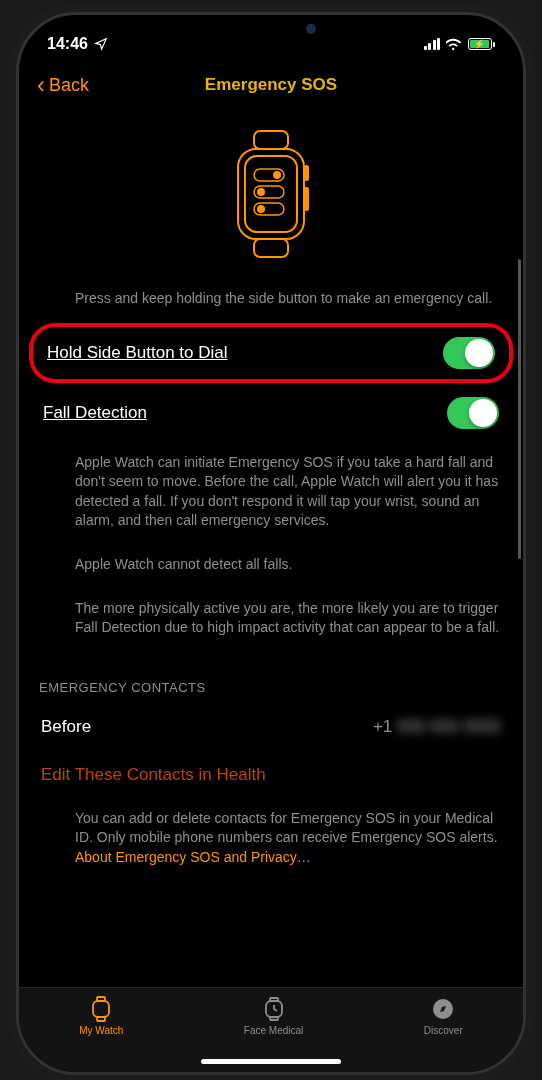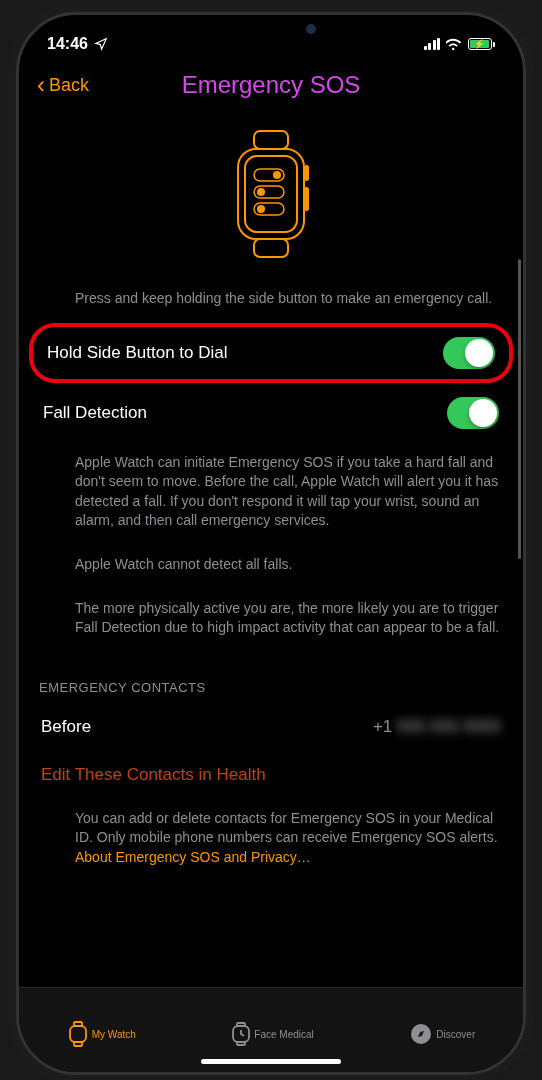--- a/index.html
+++ b/index.html
@@ -137,23 +137,23 @@
     }
     .chevron-left {
       font-size: 24px;
       line-height: 1;
       font-weight: 300;
     }
     .nav-title {
       position: absolute;
       left: 50%;
       transform: translateX(-50%);
-      color: #d946ef;
-      font-size: 24px;
-      font-weight: 400;
+      color: #eab308;
+      font-size: 17px;
+      font-weight: 700;
     }
     .content {
       height: calc(100% - 180px);
       overflow-y: auto;
       padding: 0 18px;
       position: relative;
     }
     .watch-illustration {
       display: flex;
       justify-content: center;
@@ -166,20 +166,21 @@
       padding: 10px 2px 14px;
       margin-left: 36px;
     }
     .setting-row {
       display: flex;
       justify-content: space-between;
       align-items: center;
       padding: 14px 6px;
       color: #fff;
       font-size: 17px;
+      text-decoration: underline;
     }
     .highlight {
       border: 4px solid #eb0010;
       border-radius: 26px;
       margin: 0 -8px;
       padding: 10px 14px;
     }
     .toggle {
       width: 52px;
       height: 32px;
@@ -231,21 +232,21 @@
       right: 0;
       height: 85px;
       background: rgba(20,20,20,0.94);
       border-top: 0.5px solid #2a2a2a;
       display: flex;
       justify-content: space-around;
       padding-top: 8px;
     }
     .tab {
       display: flex;
-      flex-direction: row;
+      flex-direction: column;
       align-items: center;
       gap: 3px;
       color: #8e8e93;
       font-size: 10px;
     }
     .tab.active {
       color: #ff9500;
     }
     .tab-icon {
       height: 26px;

